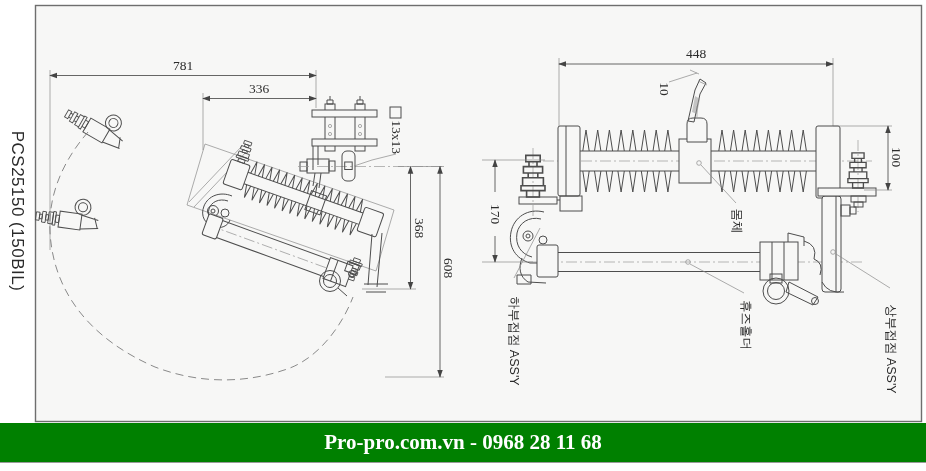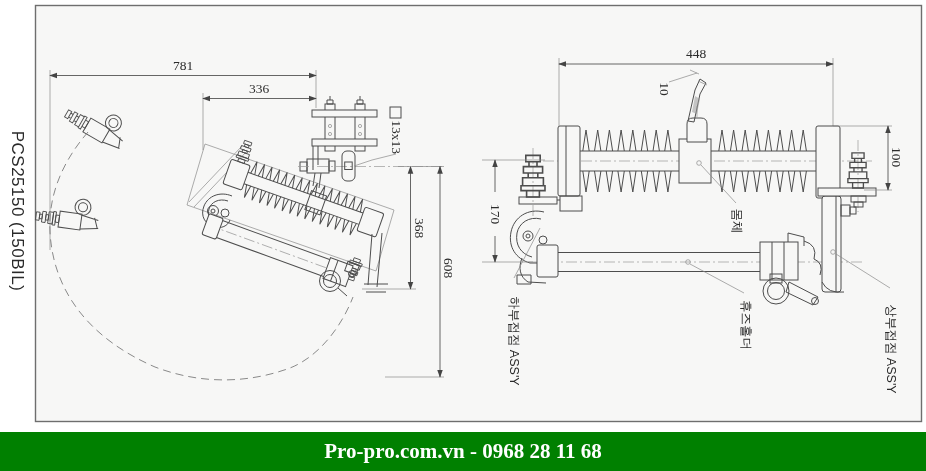--- a/index.html
+++ b/index.html
@@ -2,21 +2,21 @@
 <html><head>
 <meta charset="utf-8">
 <style>
   html,body{margin:0;padding:0;background:#fff;}
   #stage{position:relative;width:926px;height:471px;background:#fff;overflow:hidden;
          font-family:"Liberation Sans",sans-serif;}
   #drawing{position:absolute;left:0;top:0;}
   .vtitle{position:absolute;left:-69px;top:201px;width:172px;text-align:center;
           transform:rotate(90deg);font-size:17px;color:#2a2a2a;letter-spacing:.5px;
           font-family:"Liberation Sans",sans-serif;white-space:nowrap;}
-  .footer{position:absolute;left:0;top:432px;width:926px;height:39px;
+  .footer{position:absolute;left:0;top:423px;width:926px;height:39px;
           display:flex;align-items:center;justify-content:center;
           border-bottom:1px solid #9a9a9a;}
   .footer span{font-family:"Liberation Serif",serif;font-weight:bold;font-size:21px;}
   
   .ln{stroke:#4d4d4d;fill:none;stroke-width:1;}
   .lnf{stroke:#4d4d4d;fill:#f7f7f6;stroke-width:1;}
   .lt{stroke:#8a8a8a;fill:none;stroke-width:.7;}
   .dl{stroke:#555;fill:none;stroke-width:.9;}
   .cl{stroke:#999;fill:none;stroke-width:.7;stroke-dasharray:11 3 2 3;}
   .arc{stroke:#7d7d7d;fill:none;stroke-width:.9;stroke-dasharray:8 5;}

